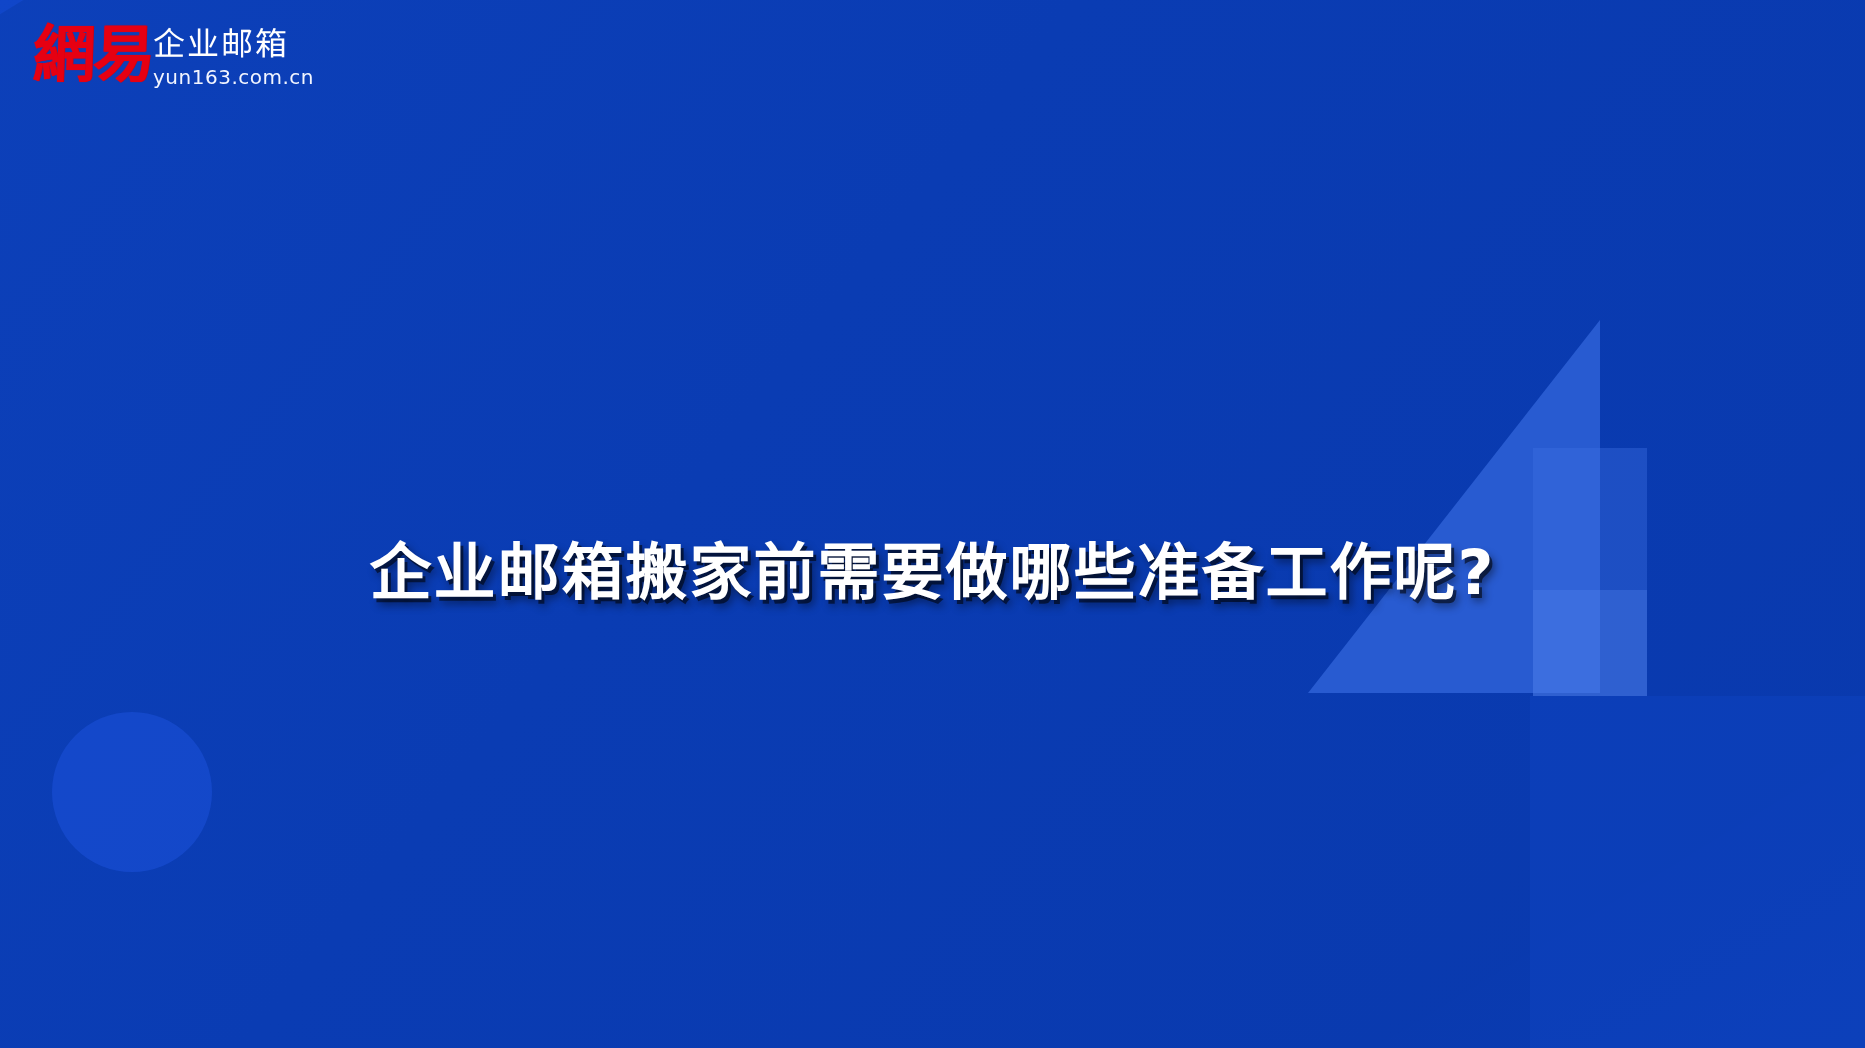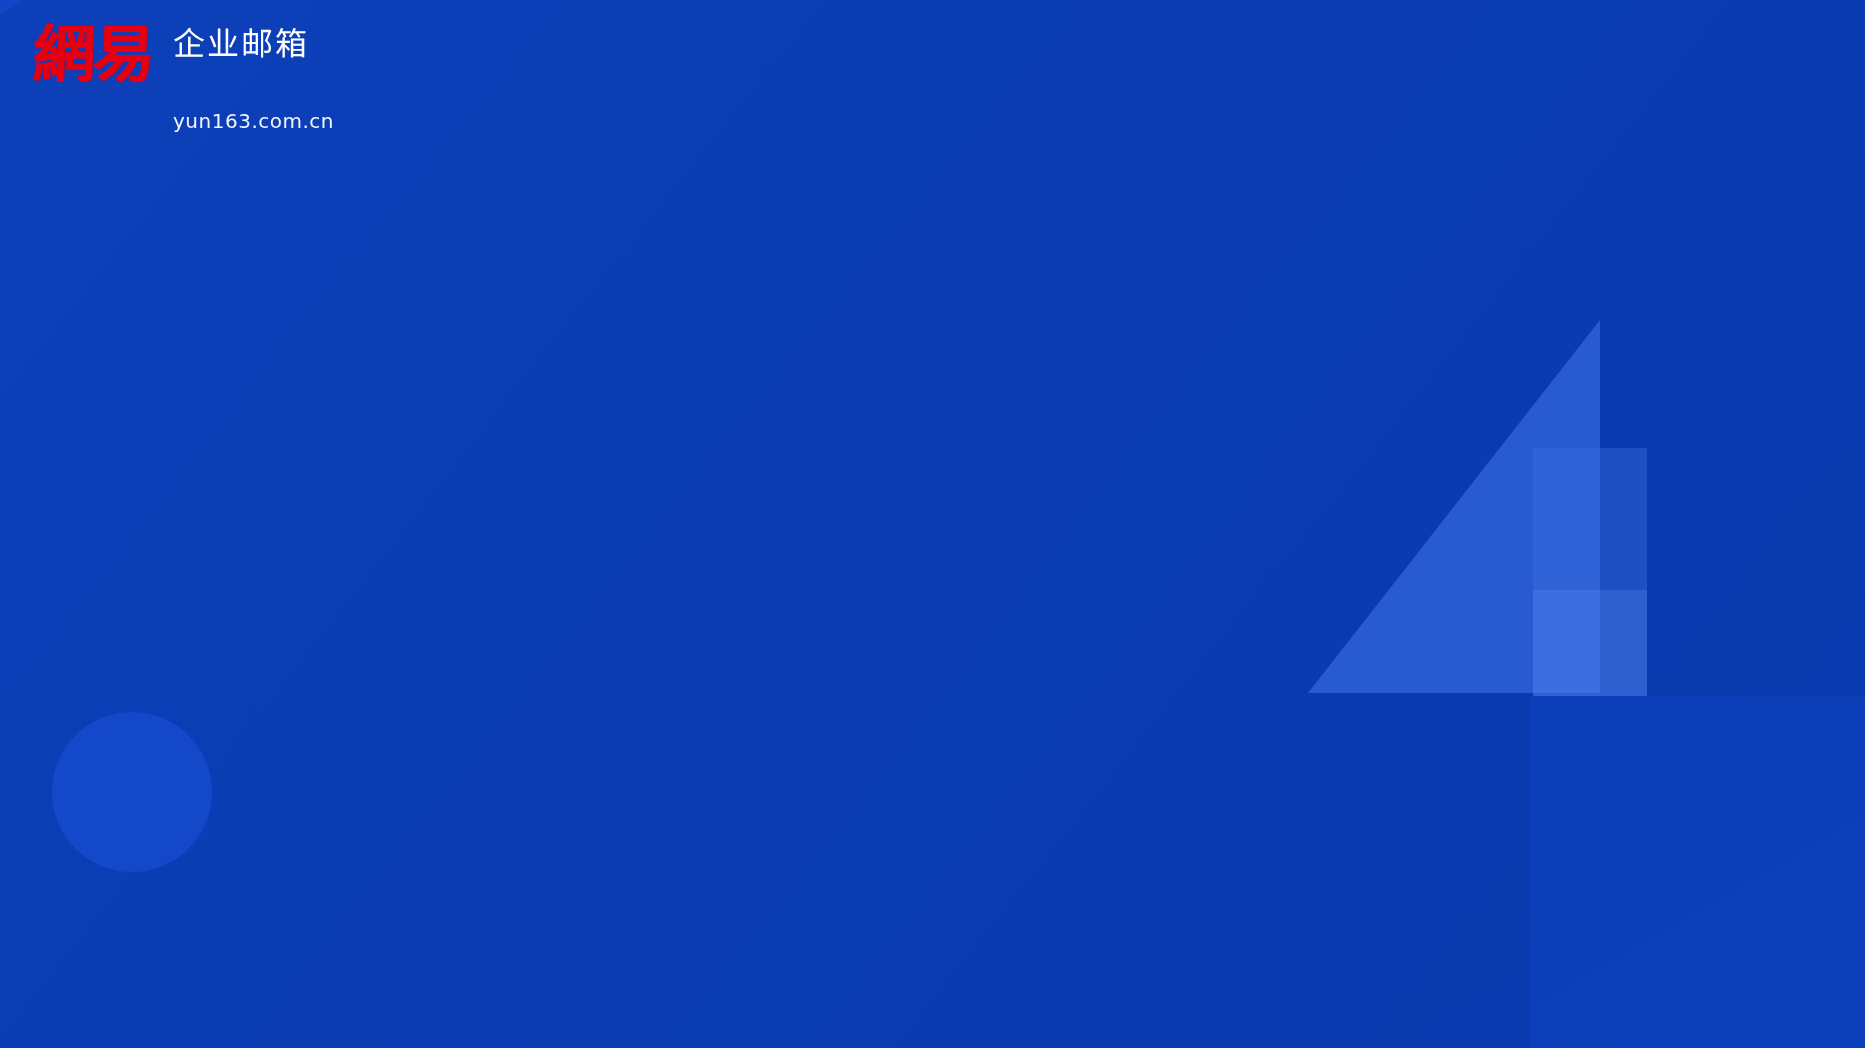--- a/index.html
+++ b/index.html
@@ -124,26 +124,25 @@
     font-weight: 700;
     font-size: 62px;
     line-height: 66px;
     letter-spacing: -2px;
     color: #e60012;
     text-shadow: 0 0 1px #e60012, 1px 0 0 #d1000f;
     transform: skewX(-2deg);
     white-space: nowrap;
   }
   .logo-words {
-    margin-left: 20px;
+    margin-left: 0;
     padding-top: 4px;
     display: flex;
     flex-direction: column;
     justify-content: center;
-    gap: 44px;
   }
   .logo-cn {
     font-family: "DejaVu Sans", "Liberation Sans", sans-serif;
     font-size: 32px;
     line-height: 36px;
     color: #ffffff;
     letter-spacing: 2px;
     white-space: nowrap;
   }
   .logo-url {
@@ -197,14 +196,17 @@
   <div class="shape-circle"></div>
 
   <div class="logo">
     <span class="logo-mark">網易</span>
     <span class="logo-words">
       <span class="logo-cn">企业邮箱</span>
       <span class="logo-url">yun163.com.cn</span>
     </span>
   </div>
 
+  <div class="headline-wrap">
+    <h1 class="headline">企业邮箱搬家前需要做哪些准备工作呢?</h1>
+  </div>
 
 </div>
 
 </body></html>

